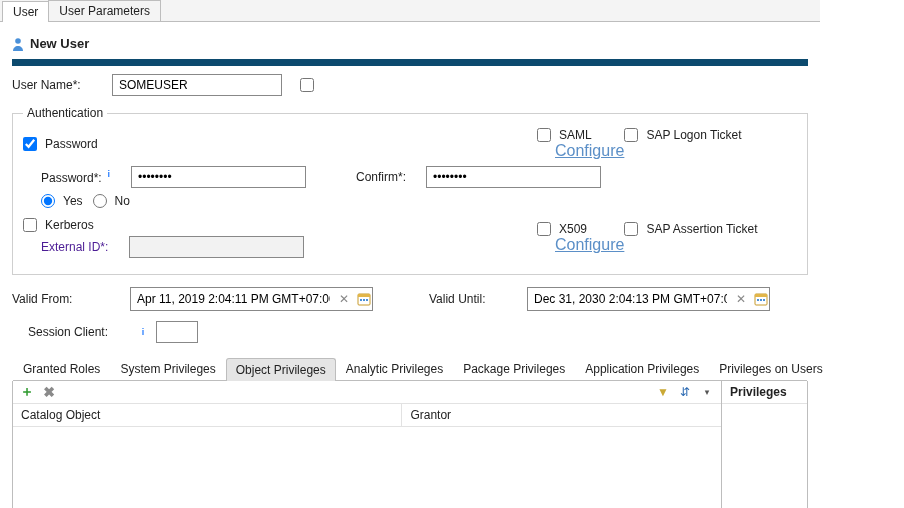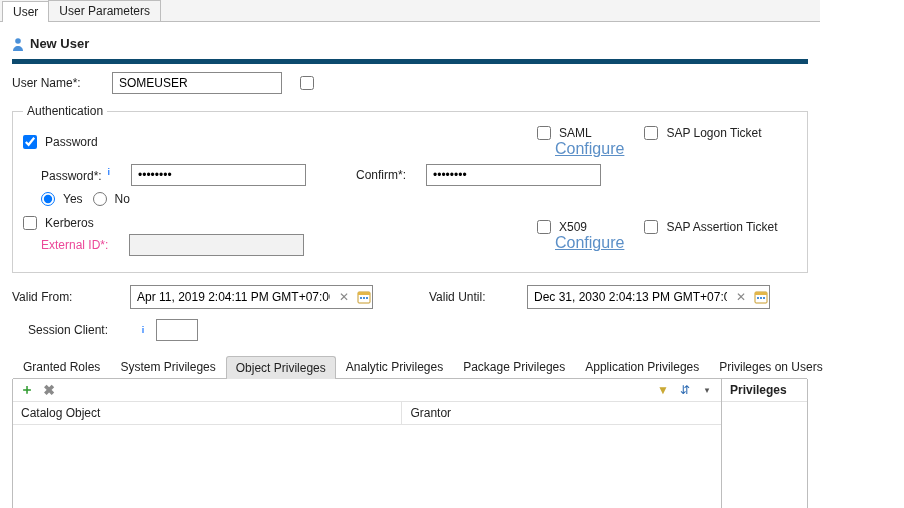--- a/index.html
+++ b/index.html
@@ -35,21 +35,21 @@
     top: 1px;
   }
 
   .panel {
     padding: 8px 12px 0 12px;
   }
 
   .heading-row {
     display: flex;
     align-items: center;
-    border-bottom: 5px solid #0c4a6e;
+    border-bottom: 7px solid #0c4a6e;
     padding: 6px 0 8px 0;
     margin-bottom: 8px;
   }
   .user-icon { width: 12px; height: 14px; margin-right: 6px; }
   .heading { font-weight: bold; font-size: 13px; }
 
   .row { display: flex; align-items: center; margin-bottom: 10px; }
   .label { width: 100px; }
   .info-icon {
     display: inline-block;
@@ -79,33 +79,33 @@
 
   fieldset.auth {
     border: 1px solid #cfcfcf;
     margin: 4px 0 12px 0;
     padding: 8px 10px 10px 10px;
   }
   fieldset.auth legend { padding: 0 4px; font-size: 12px; }
 
   .auth-row { display: flex; align-items: center; margin-bottom: 6px; }
   .auth-main { flex: 1 1 auto; display: flex; align-items: center; flex-wrap: wrap; gap: 8px; }
-  .auth-right { width: 260px; display: flex; gap: 20px; align-items: flex-start; }
+  .auth-right { width: 260px; display: flex; align-items: flex-start; }
   .auth-right .stack { display: flex; flex-direction: column; }
   .cfg-link { color: #5b8fc7; text-decoration: underline; cursor: pointer; font-size: 16px; padding-left: 18px; }
 
   .pwd-sub { display: flex; align-items: center; gap: 10px; padding-left: 18px; }
   .pwd-sub .sublabel { width: 80px; }
   .pwd-input { width: 175px; }
   .confirm-gap { width: 30px; }
 
   .force-row { padding-left: 18px; display: flex; align-items: center; gap: 10px; margin-top: 6px; }
 
   .kerb-sub { padding-left: 18px; display: flex; align-items: center; gap: 8px; margin-top: 4px; }
-  .kerb-sub .sublabel { color: #ec4899; width: 80px; }
+  .kerb-sub .sublabel { color: #4c1d95; width: 80px; }
   .kerb-input { width: 175px; background: #f2f2f2; }
 
   .valid-row { display:flex; align-items:center; gap:18px; margin-bottom:10px; }
   .valid-row .label { width: 100px; }
   .date-box {
     display: inline-flex; align-items: center;
     border: 1px solid #888; padding: 0; height: 24px;
   }
   .date-box input { border: none; width: 205px; height: 22px; }
   .ic { width: 16px; height: 16px; display:inline-flex; align-items:center; justify-content:center; cursor:pointer; }

